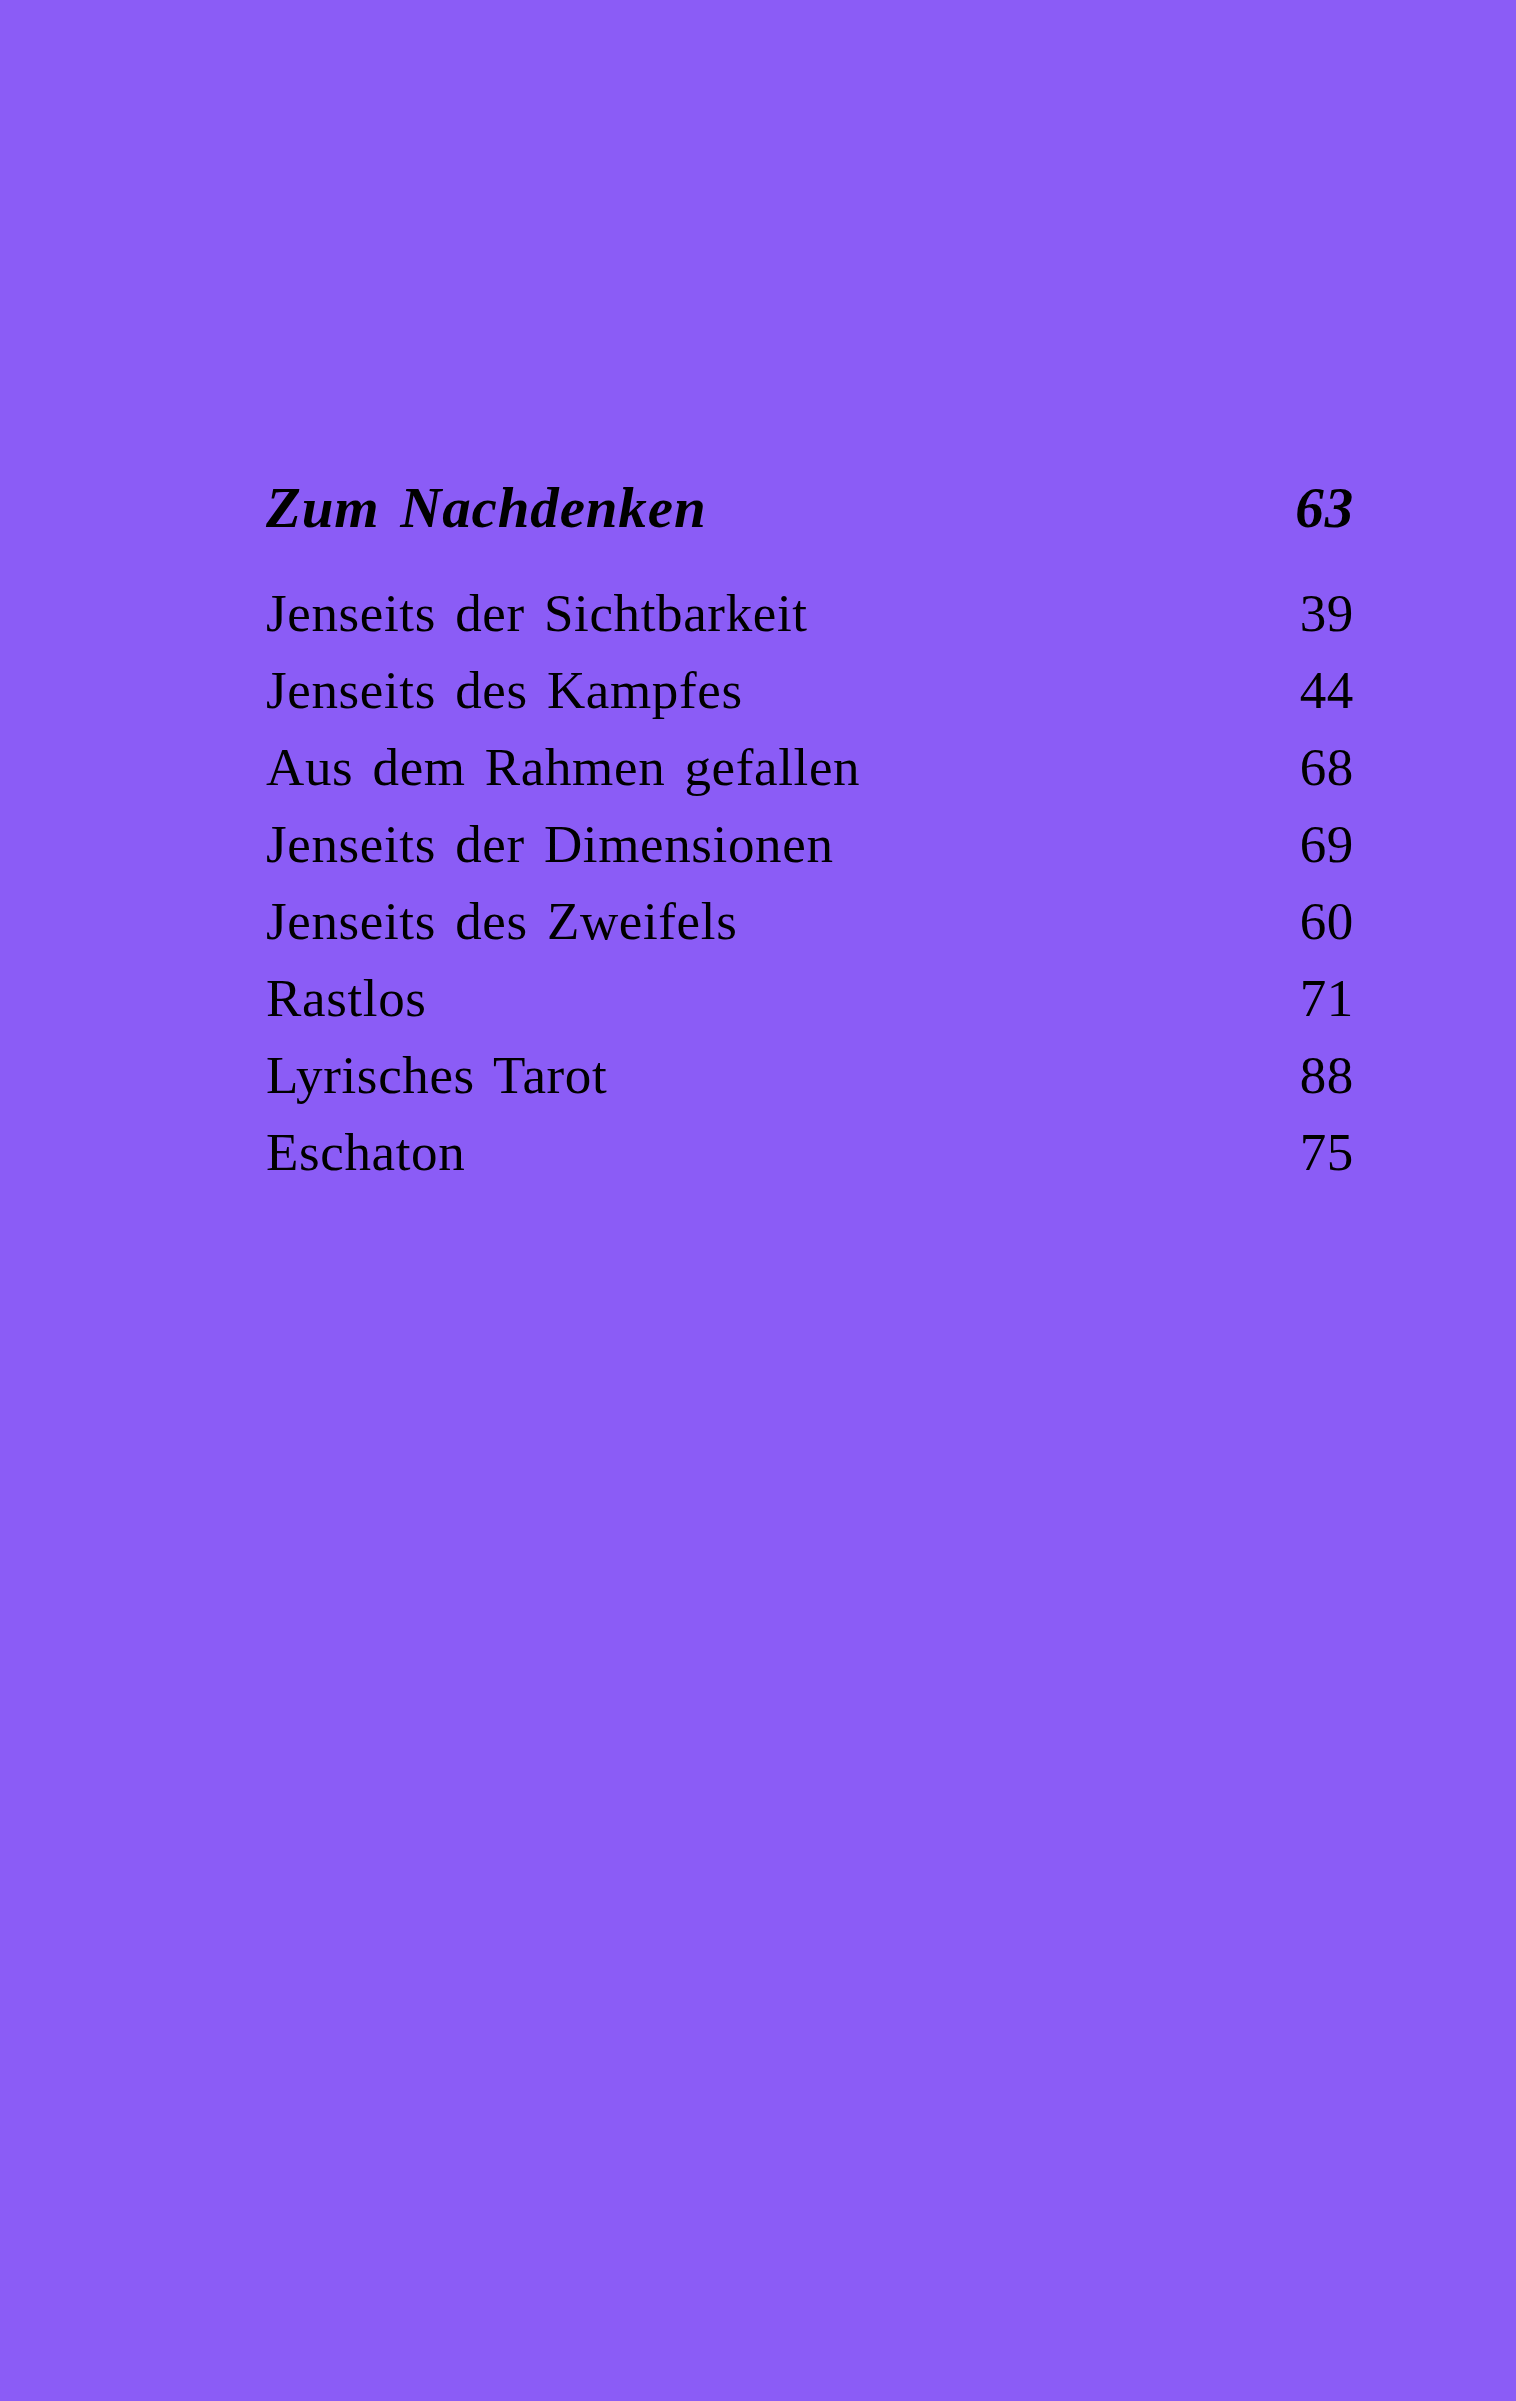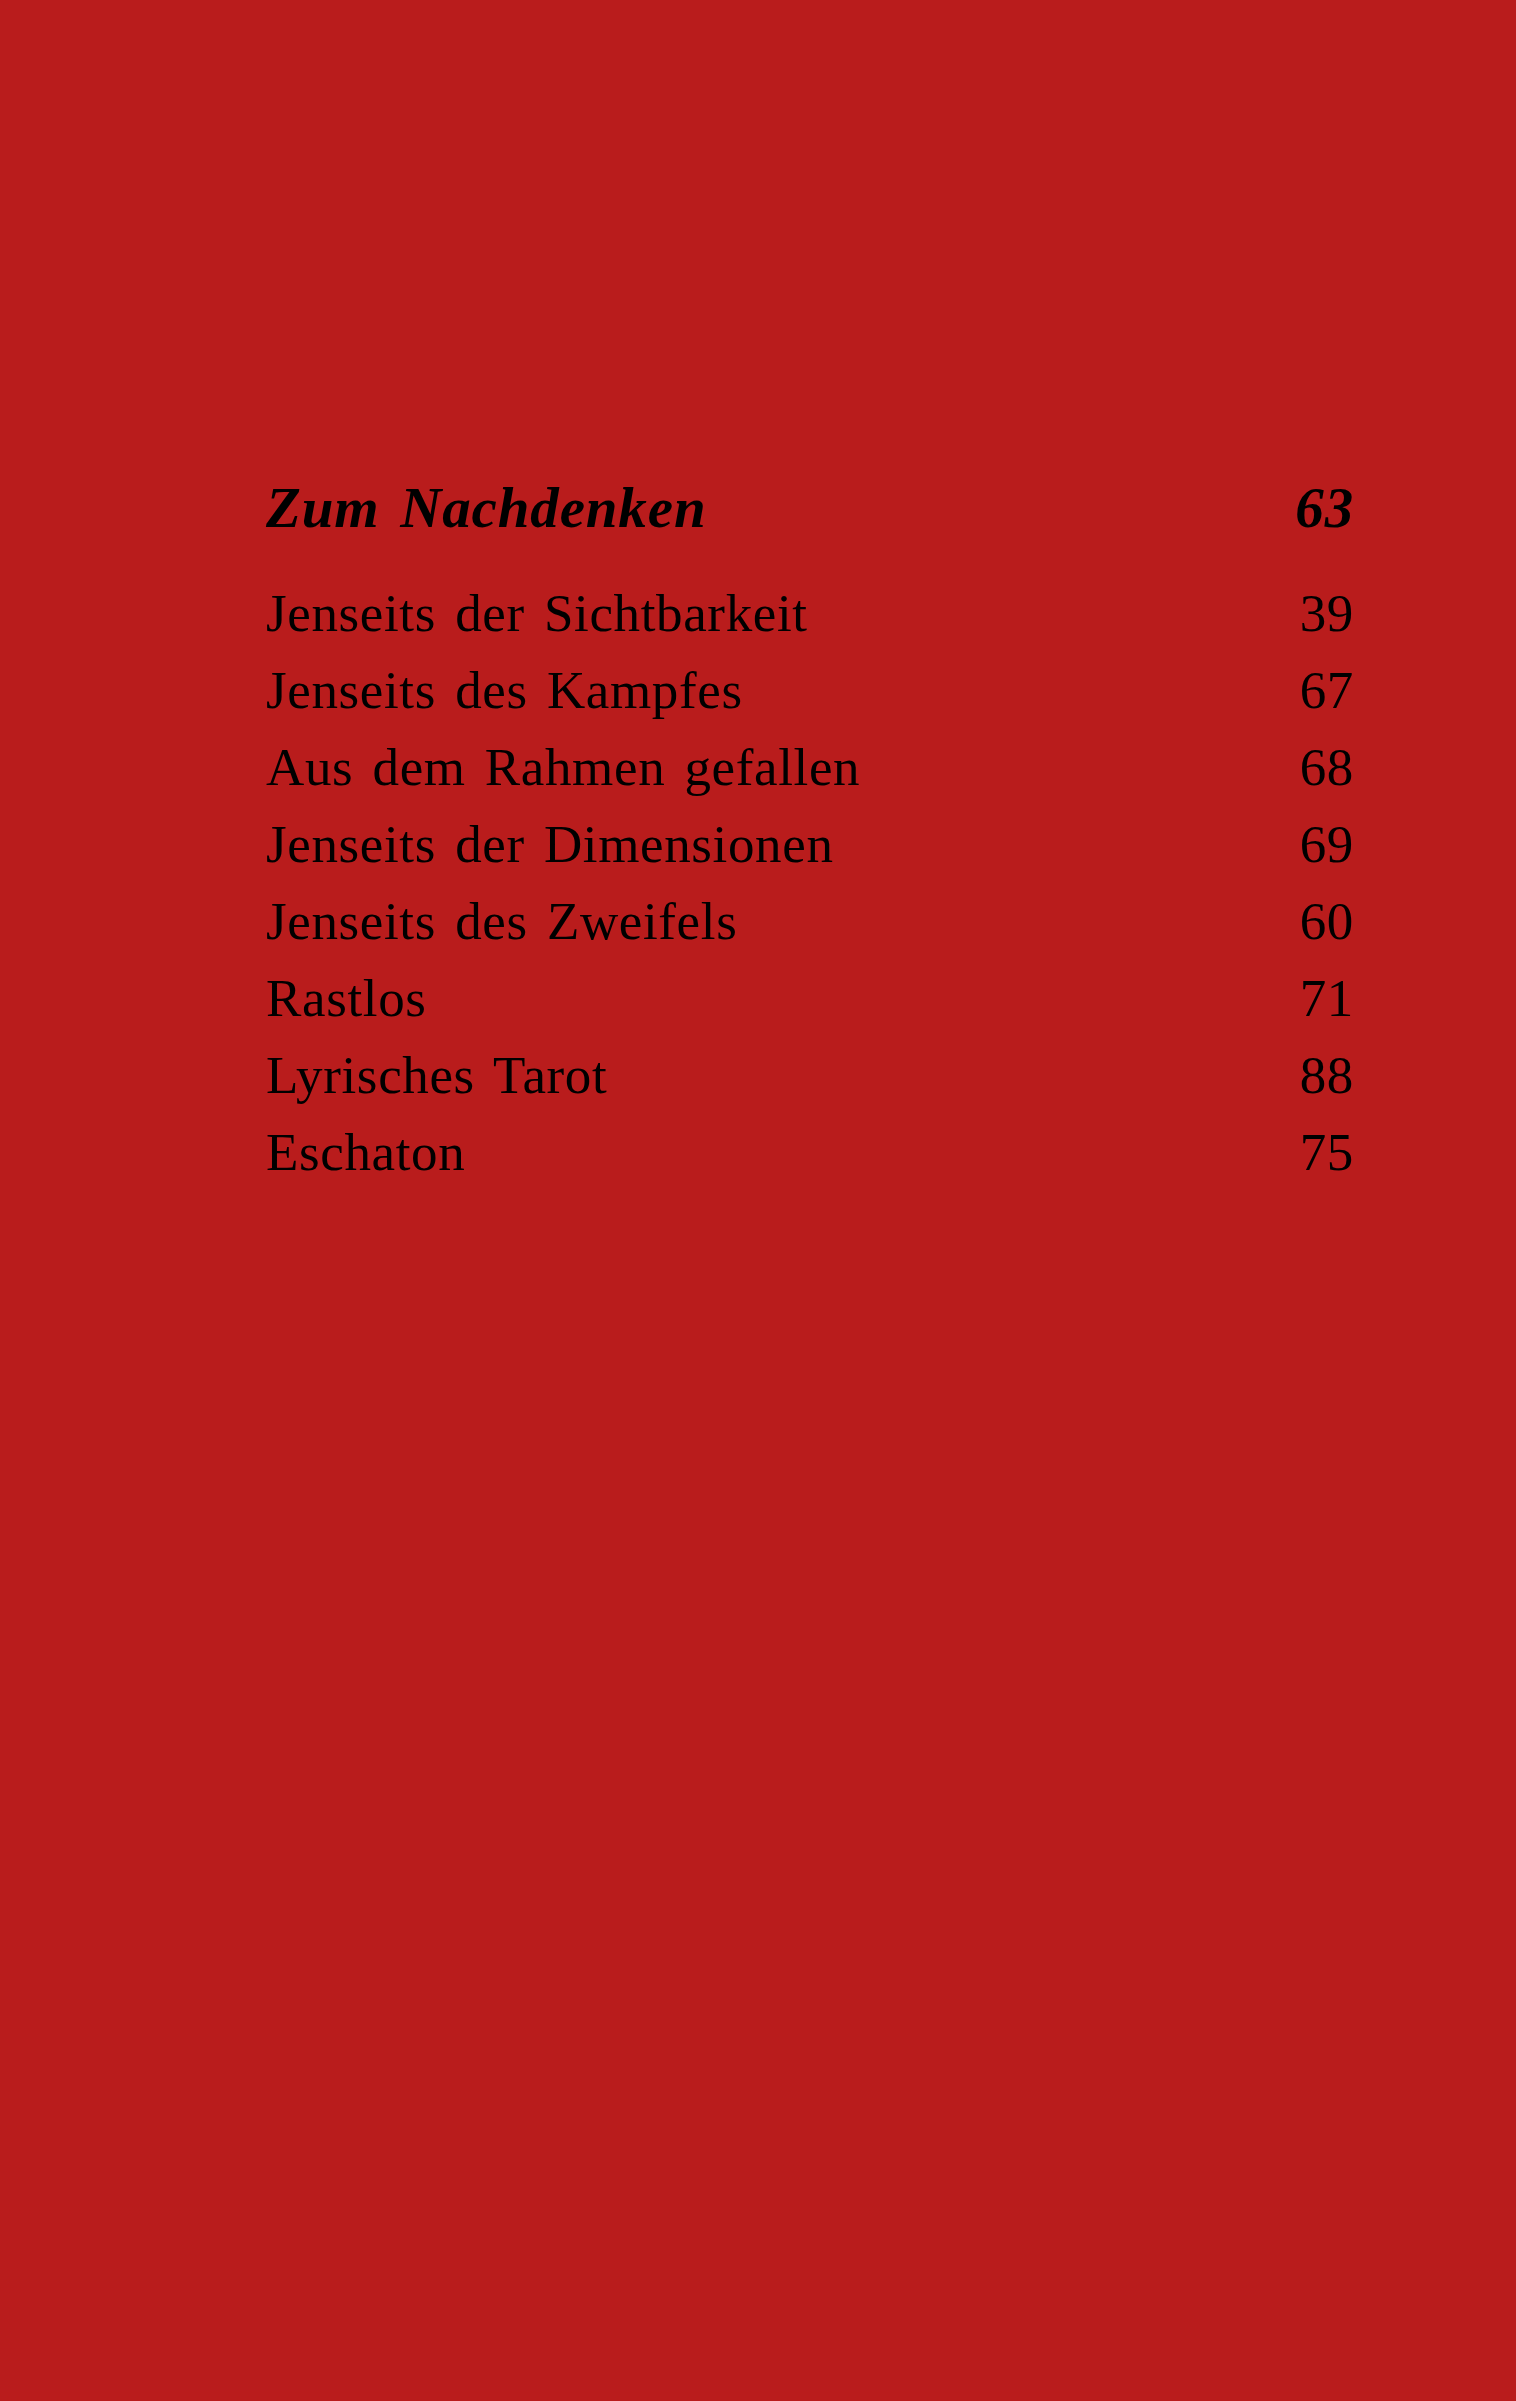--- a/index.html
+++ b/index.html
@@ -11,21 +11,21 @@
     height: 2401px;
     background: #ffffff;
     font-family: "Liberation Serif", "DejaVu Serif", serif;
     color: #000000;
     position: relative;
     overflow: hidden;
   }
   .page {
     position: absolute;
     inset: 0;
-    background: #b91c1c;
+    background: #8b5cf6;
   }
   .toc {
     position: absolute;
     left: 266px;
     top: 479px;
     width: 1088px;
   }
   .toc-heading-row {
     display: flex;
     justify-content: space-between;
@@ -70,21 +70,21 @@
 
     <div class="toc-entries">
 
       <div class="toc-entry-row">
         <span class="toc-title">Jenseits der Sichtbarkeit</span>
         <span class="toc-pagenum">39</span>
       </div>
 
       <div class="toc-entry-row">
         <span class="toc-title">Jenseits des Kampfes</span>
-        <span class="toc-pagenum">67</span>
+        <span class="toc-pagenum">44</span>
       </div>
 
       <div class="toc-entry-row">
         <span class="toc-title">Aus dem Rahmen gefallen</span>
         <span class="toc-pagenum">68</span>
       </div>
 
       <div class="toc-entry-row">
         <span class="toc-title">Jenseits der Dimensionen</span>
         <span class="toc-pagenum">69</span>

